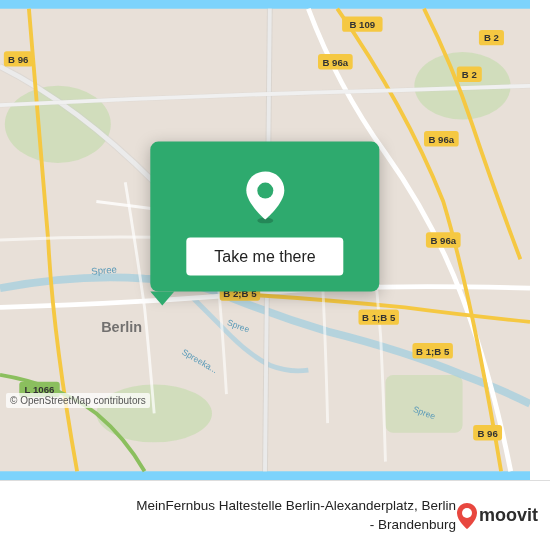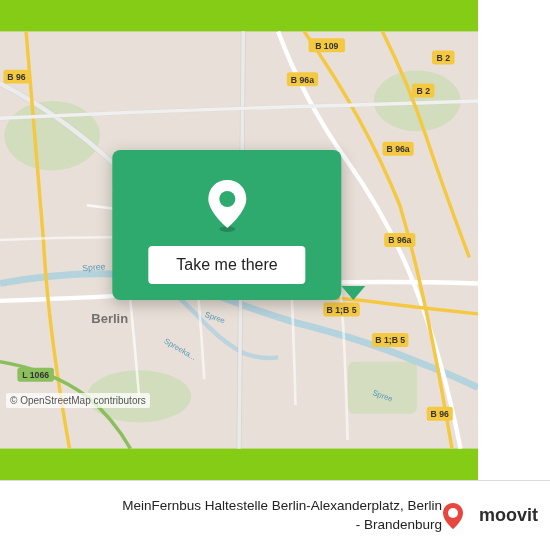--- a/index.html
+++ b/index.html
@@ -5,44 +5,44 @@
     * { margin: 0; padding: 0; box-sizing: border-box; }
     body {
       width: 550px;
       height: 550px;
       overflow: hidden;
       font-family: Arial, sans-serif;
       position: relative;
     }
 
     #map-container {
-      width: 478px;
+      width: 530px;
       height: 480px;
       position: relative;
       overflow: hidden;
-      background-color: #84cc16;
+      background-color: #7dd3fc;
     }
 
     
     #map-svg {
       width: 100%;
       height: 100%;
       position: absolute;
       top: 0; left: 0;
     }
 
     
     #popup-overlay {
       position: absolute;
       top: 50%;
       left: 50%;
       transform: translate(-50%, -60%);
       display: flex;
-      flex-direction: row;
-      align-items: flex-end;
+      flex-direction: column;
+      align-items: flex-start;
       z-index: 10;
     }
 
     #popup-card {
       background: #2eaa6e;
       border-radius: 8px;
       padding: 28px 36px 16px 36px;
       display: flex;
       flex-direction: column;
       align-items: center;
@@ -93,21 +93,21 @@
       flex: 1;
       font-size: 13.5px;
       color: #222;
       line-height: 1.4;
       text-align: right;
     }
 
     #moovit-logo {
       display: flex;
       align-items: center;
-      gap: 15px;
+      gap: 1px;
       flex-shrink: 0;
     }
 
     #moovit-pin {
       width: 22px;
       height: 28px;
     }
 
     #moovit-text {
       font-size: 18px;

